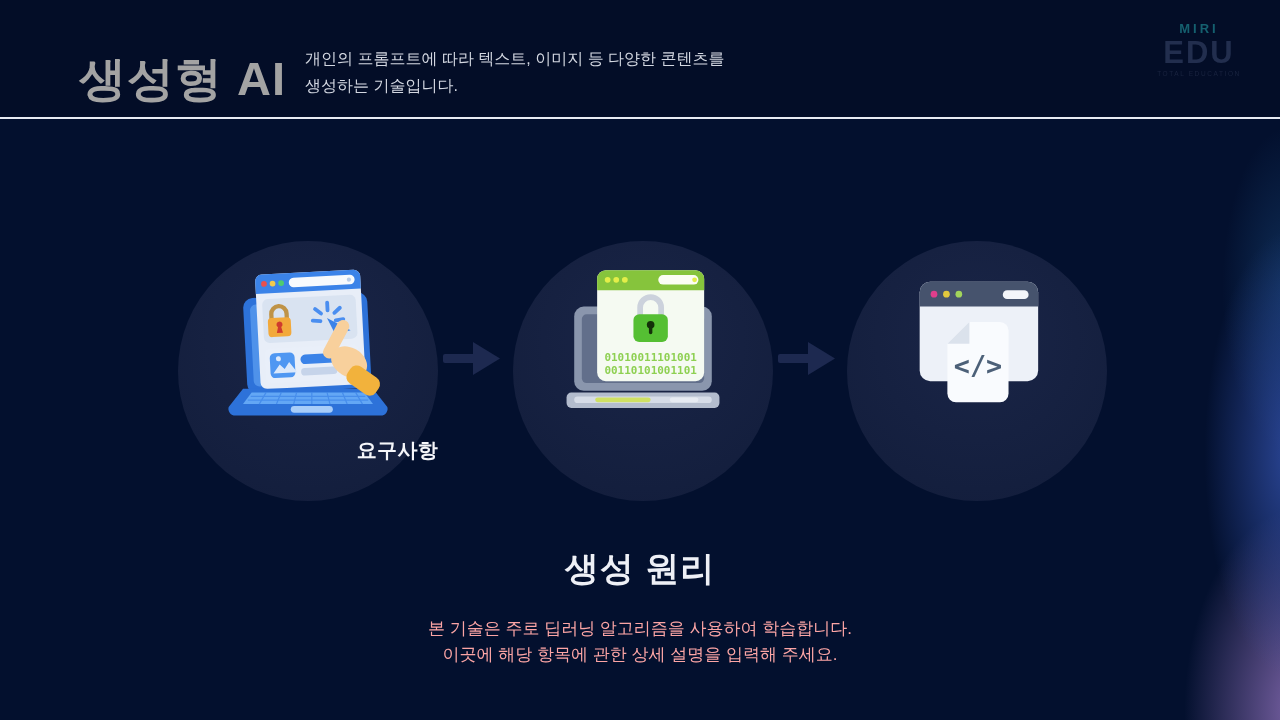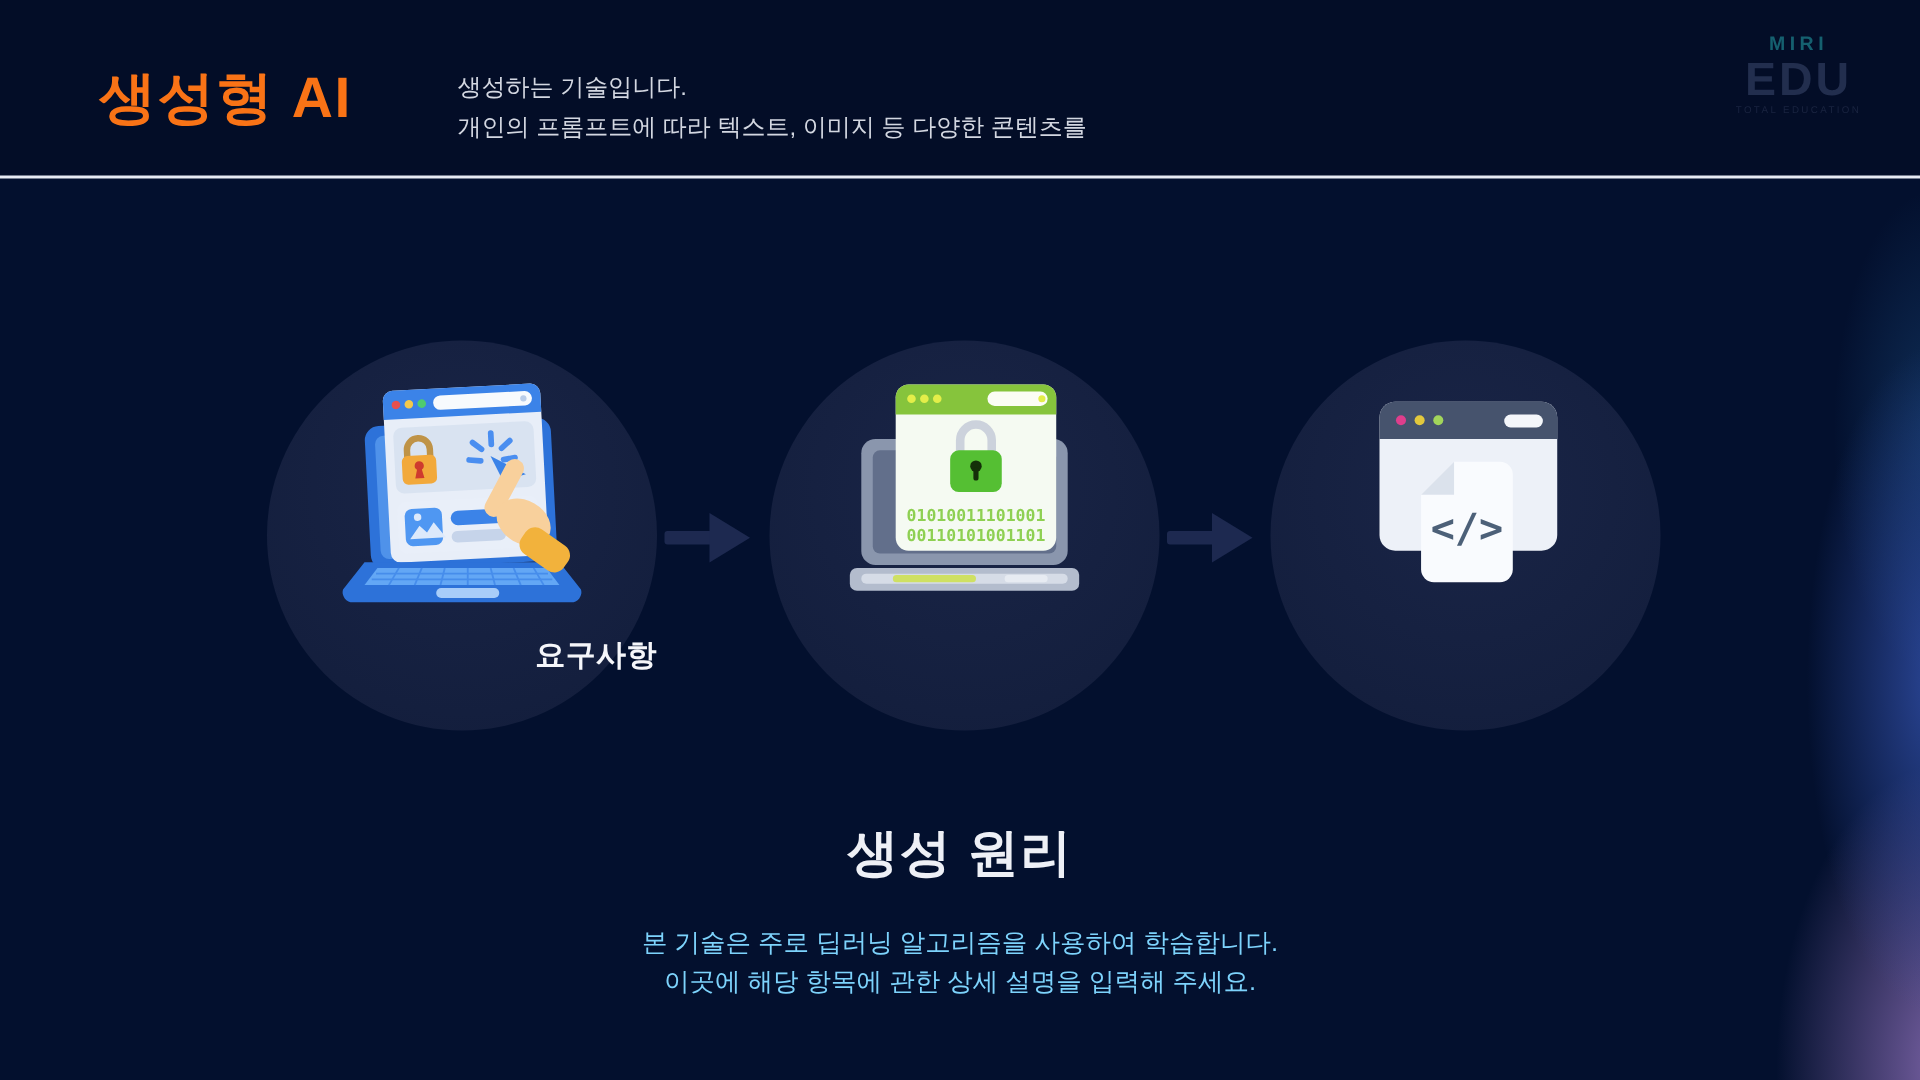--- a/index.html
+++ b/index.html
@@ -13,60 +13,60 @@
   .glow{
     position:absolute; top:0; right:0; width:220px; height:720px; pointer-events:none;
     background:
       radial-gradient(120px 310px at 105% 63%, rgba(61,95,199,0.68), rgba(61,95,199,0) 72%),
       radial-gradient(155px 270px at 110% 99%, rgba(156,122,200,0.80), rgba(156,122,200,0) 76%),
       radial-gradient(95px 230px at 104% 40%, rgba(42,110,175,0.32), rgba(42,110,175,0) 70%);
   }
   
   .header{position:absolute; left:0; top:0; width:1280px; height:117px; background:#030d27;}
   .page-title{
-    position:absolute; left:62px; top:36px; margin:4px;
-    font-size:38px; font-weight:900; letter-spacing:1px; color:#f97316; line-height:52px;
+    position:absolute; left:62px; top:36px; margin:17px;
+    font-size:47px; font-weight:900; letter-spacing:1px; color:#a3a3a3; line-height:52px;
   }
   .subtitle{position:absolute; left:305px; top:45px; font-size:16px; line-height:27px;
     color:#d3d7e1; font-weight:500;}
   .logo{position:absolute; right:26px; top:22px; width:110px; text-align:center; line-height:1;}
   .logo-top{font-size:13px; font-weight:900; letter-spacing:3px; color:#15606f; margin-bottom:2px;}
   .logo-main{font-size:31px; font-weight:900; letter-spacing:2px; color:#222e4e;}
   .logo-tagline{font-size:6.5px; letter-spacing:1.6px; color:#1a2440; margin-top:3px;}
   .divider{position:absolute; left:0; top:117px; width:1280px; height:2px; background:#e7eaf2;}
   
   .step-circle{
-    position:absolute; top:227px; width:260px; height:260px; border-radius:50%;
+    position:absolute; top:241px; width:260px; height:260px; border-radius:50%;
     background:radial-gradient(circle at 50% 38%, #1a2547 0%, #141f3e 72%, #121c3a 100%);
   }
   .step-circle.c1{left:178px;} .step-circle.c2{left:513px;} .step-circle.c3{left:847px;}
   .step-icon{position:absolute; left:50%; top:20px; transform:translateX(-50%);
     width:172px; height:160px;}
   .step-label{
     position:absolute; left:0; top:196px; width:260px; text-align:right;
     font-size:20px; font-weight:700; color:#f5f6fa; letter-spacing:0.3px;
   }
   .arrow{position:absolute; top:333px; width:62px; height:50px;}
   .arrow.a1{left:441px;} .arrow.a2{left:776px;}
   
   .principle{position:absolute; left:0; top:546px; width:1280px; text-align:center;}
   .principle-title{margin:0; font-size:34px; font-weight:600; color:#eef0f6; letter-spacing:1px;}
-  .principle-body{margin:24px 0 18px 0; font-size:17px; line-height:26px; color:#7dd3fc; font-weight:500;}
+  .principle-body{margin:24px 0 18px 0; font-size:17px; line-height:26px; color:#fca5a5; font-weight:500;}
   .mono{font-family:"DejaVu Sans Mono", monospace;}
 </style>
 </head>
 <body>
 
 <div class="slide">
 
   <div class="header">
     <h1 class="page-title">생성형 AI</h1>
     <div class="subtitle">
+      <div>개인의 프롬프트에 따라 텍스트, 이미지 등 다양한 콘텐츠를</div>
       <div>생성하는 기술입니다.</div>
-      <div>개인의 프롬프트에 따라 텍스트, 이미지 등 다양한 콘텐츠를</div>
     </div>
     <div class="logo">
       <div class="logo-top">MIRI</div>
       <div class="logo-main">EDU</div>
       <div class="logo-tagline">TOTAL EDUCATION</div>
     </div>
   </div>
   <div class="divider"></div>
 
   <div class="step-circle c1">

